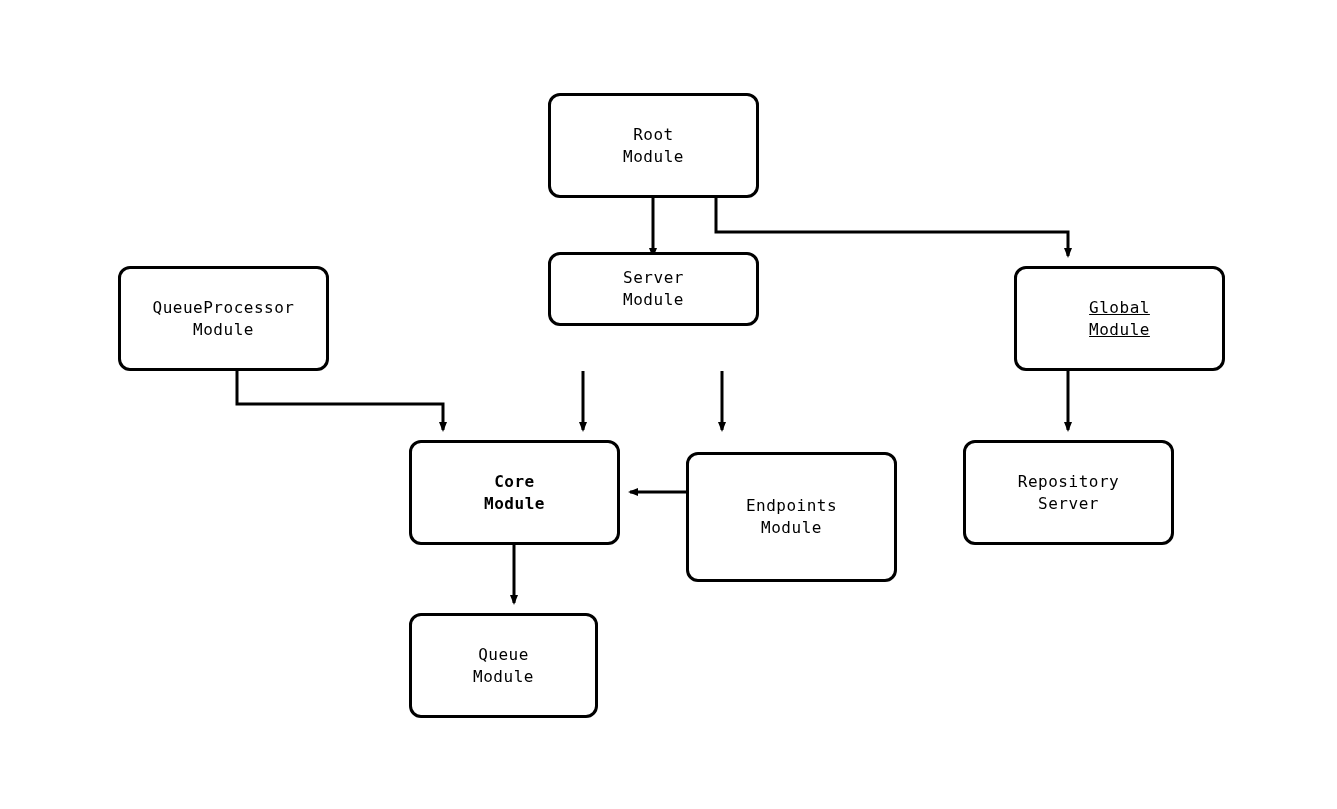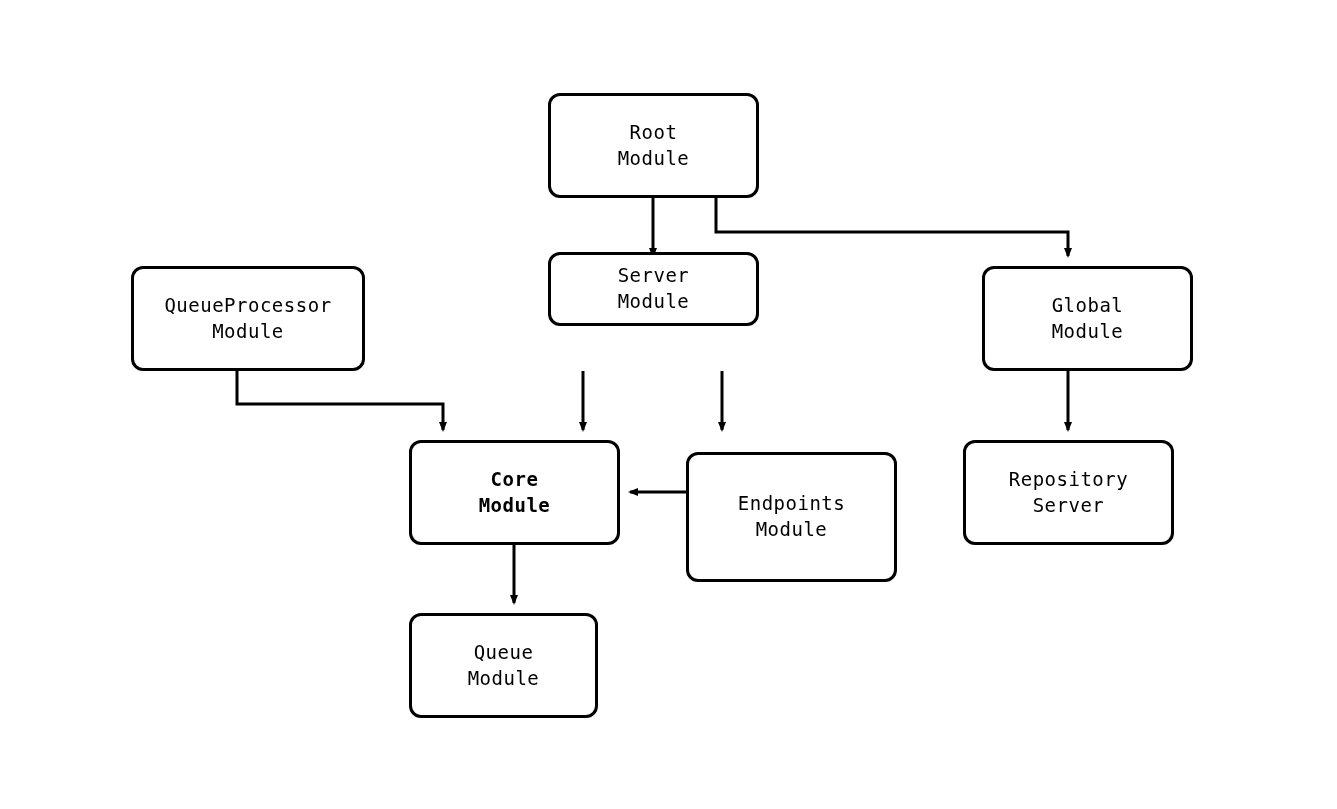--- a/index.html
+++ b/index.html
@@ -30,21 +30,21 @@
     border: 3px solid #000000;
     border-radius: 12px;
     display: flex;
     align-items: center;
     justify-content: center;
     text-align: center;
     z-index: 2;
   }
   .node-label {
     font-family: "DejaVu Sans Mono", monospace;
-    font-size: 19px;
+    font-size: 16px;
     line-height: 1.35;
     color: #000000;
     white-space: pre;
     letter-spacing: 0.5px;
   }
 </style>
 </head>
 <body>
 
 <div id="canvas">
@@ -73,31 +73,31 @@
 
       <path d="M514,545 L514,603"></path>
     </g>
   </svg>
 
   <div class="node" style="left:548px;top:93px;width:211px;height:105px;">
     <span class="node-label">Root
 Module</span>
   </div>
 
-  <div class="node" style="left:131px;top:266px;width:234px;height:105px;">
+  <div class="node" style="left:118px;top:266px;width:211px;height:105px;">
     <span class="node-label">QueueProcessor
 Module</span>
   </div>
 
   <div class="node" style="left:548px;top:252px;width:211px;height:74px;">
     <span class="node-label">Server
 Module</span>
   </div>
 
-  <div class="node" style="left:982px;top:266px;width:211px;height:105px;">
+  <div class="node" style="left:1014px;top:266px;width:211px;height:105px;text-decoration:underline;">
     <span class="node-label">Global
 Module</span>
   </div>
 
   <div class="node" style="left:409px;top:440px;width:211px;height:105px;font-weight:bold;">
     <span class="node-label">Core
 Module</span>
   </div>
 
   <div class="node" style="left:686px;top:452px;width:211px;height:130px;">

